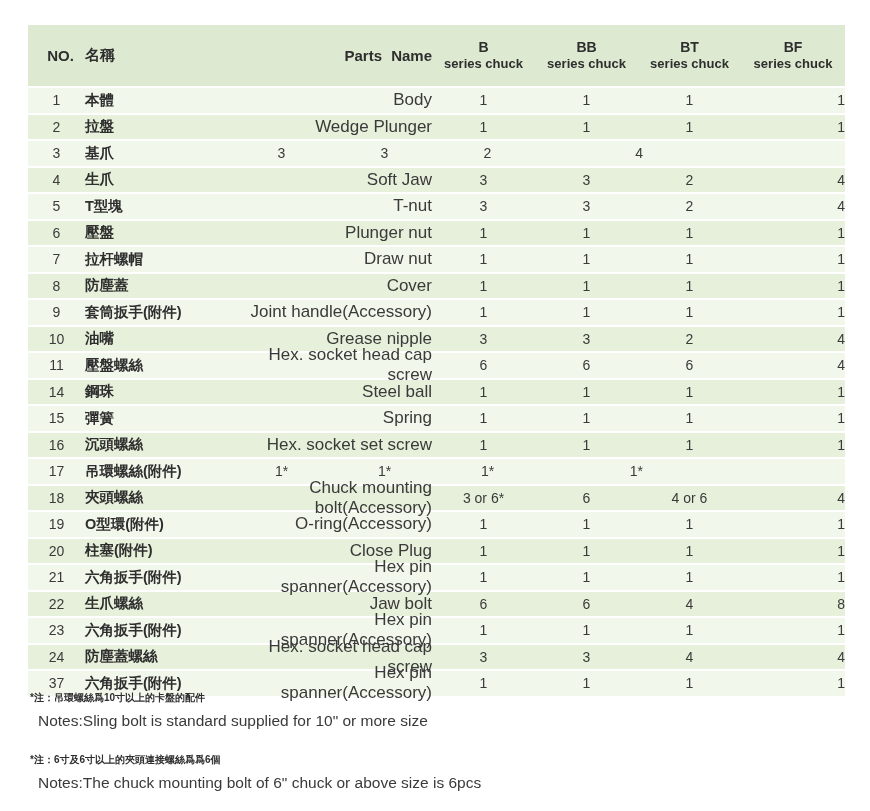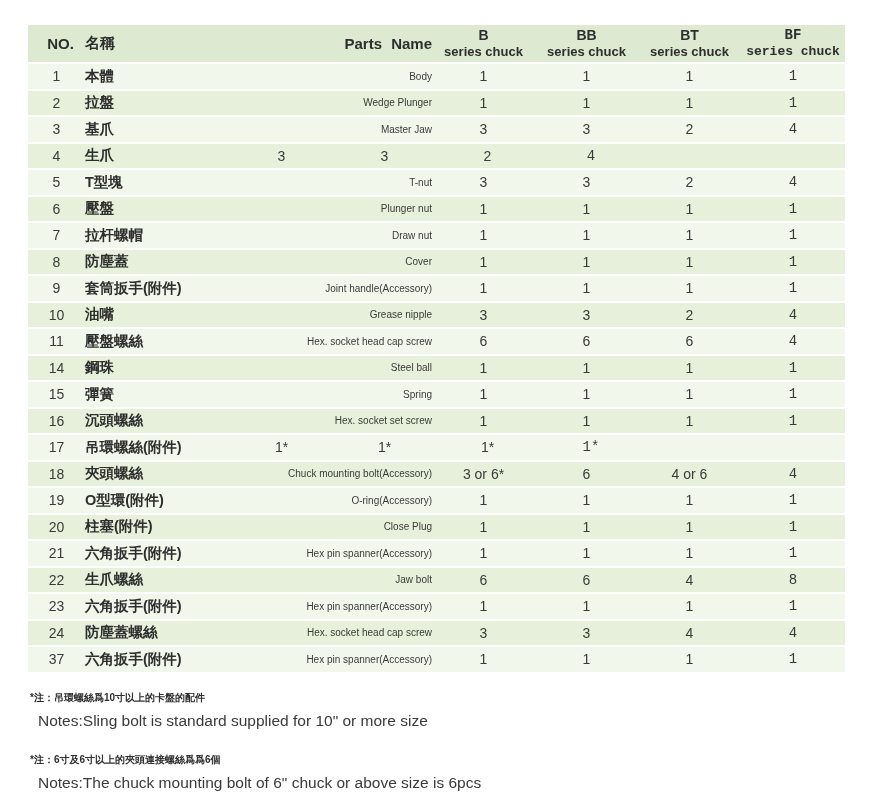--- a/index.html
+++ b/index.html
@@ -22,21 +22,21 @@
 
   .parts-table {
     position: absolute;
     left: 28px; top: 25px;
     width: 817px;
   }
 
   
   .thead {
     display: flex;
-    height: 39px;
+    height: 63px;
     background: var(--header-bg);
     border-bottom: 2px solid var(--page-bg);
     align-items: center;
   }
   .thead .hcell {
     font-weight: bold;
     color: var(--text-strong);
     font-size: 15px;
   }
   .series-h {
@@ -57,28 +57,28 @@
     border-bottom: 2px solid var(--page-bg);
   }
   .trow.odd  { background: var(--row-odd-bg); }
   .trow.even { background: var(--row-even-bg); }
 
   
   .c-no { width: 57px;  text-align: center; }
   .c-zh { width: 145px; text-align: left; }
   .c-en { width: 202px; text-align: right; }
   .c-b, .c-bb, .c-bt { width: 103px; text-align: center; }
-  .c-bf { width: 104px; text-align: center; font-family: Liberation Mono, monospace; }
+  .c-bf { width: 104px; text-align: right; }
 
   .thead .c-no { padding-left: 8px; }
   .thead .c-en { word-spacing: 5px; }
 
   .trow .c-no { font-size: 14px; }
   .trow .c-zh { font-size: 14.5px; font-weight: bold; color: var(--text-strong); }
-  .trow .c-en { font-size: 10px; }
+  .trow .c-en { font-size: 17px; }
   .trow .c-b, .trow .c-bb, .trow .c-bt, .trow .c-bf { font-size: 14px; }
 
   
   .note-block { position: absolute; left: 30px; }
   .note-zh {
     font-size: 10px;
     font-weight: bold;
     color: var(--text-strong);
     line-height: 23px;
   }
@@ -131,29 +131,29 @@
     <div class="c-zh">拉盤</div>
     <div class="c-en">Wedge Plunger</div>
     <div class="c-b">1</div>
     <div class="c-bb">1</div>
     <div class="c-bt">1</div>
     <div class="c-bf">1</div>
   </div>
       <div class="trow odd">
     <div class="c-no">3</div>
     <div class="c-zh">基爪</div>
-    <div class="c-en">Master Jaw</div>
     <div class="c-b">3</div>
     <div class="c-bb">3</div>
     <div class="c-bt">2</div>
     <div class="c-bf">4</div>
   </div>
       <div class="trow even">
     <div class="c-no">4</div>
     <div class="c-zh">生爪</div>
+    <div class="c-en">Soft Jaw</div>
     <div class="c-b">3</div>
     <div class="c-bb">3</div>
     <div class="c-bt">2</div>
     <div class="c-bf">4</div>
   </div>
       <div class="trow odd">
     <div class="c-no">5</div>
     <div class="c-zh">T型塊</div>
     <div class="c-en">T-nut</div>
     <div class="c-b">3</div>

